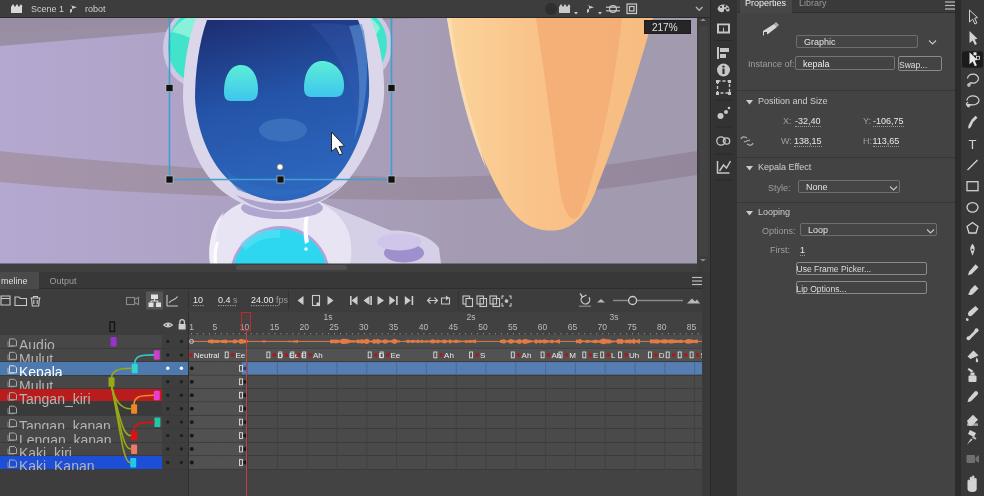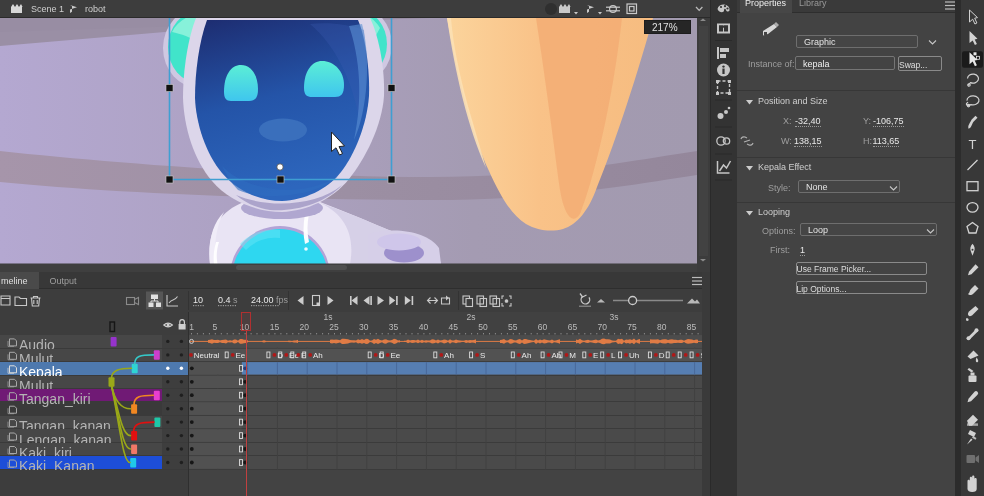--- a/index.html
+++ b/index.html
@@ -408,21 +408,21 @@
 <div class="frow" style="top:13.65px;background:#4a4a4a"></div>
 <div class="lrow" style="top:27.10px;background:#4e79ae;color:#ffffff">
             <span class="nm">Kepala</span>
           </div>
 <div class="frow" style="top:27.10px;background:#4a4a4a"></div>
 <div class="lrow" style="top:40.55px;background:#474747;color:#b4b4b4">
             <span class="nm">Mulut</span>
           </div>
 <div class="abs" style="left:162px;top:40.55px;width:26px;height:12.45px;background:#3e3e3e"></div>
 <div class="frow" style="top:40.55px;background:#4a4a4a"></div>
-<div class="lrow" style="top:54.00px;background:#701a75;color:#b4b4b4">
+<div class="lrow" style="top:54.00px;background:#b91c1c;color:#b4b4b4">
             <span class="nm">Tangan_kiri</span>
           </div>
 <div class="abs" style="left:162px;top:54.00px;width:26px;height:12.45px;background:#3e3e3e"></div>
 <div class="frow" style="top:54.00px;background:#4a4a4a"></div>
 <div class="abs" style="left:162px;top:67.45px;width:26px;height:12.45px;background:#3e3e3e"></div>
 <div class="frow" style="top:67.45px;background:#4a4a4a"></div>
 <div class="lrow" style="top:80.90px;background:#474747;color:#b4b4b4">
             <span class="nm">Tangan_kanan</span>
           </div>
 <div class="abs" style="left:162px;top:80.90px;width:26px;height:12.45px;background:#3e3e3e"></div>

